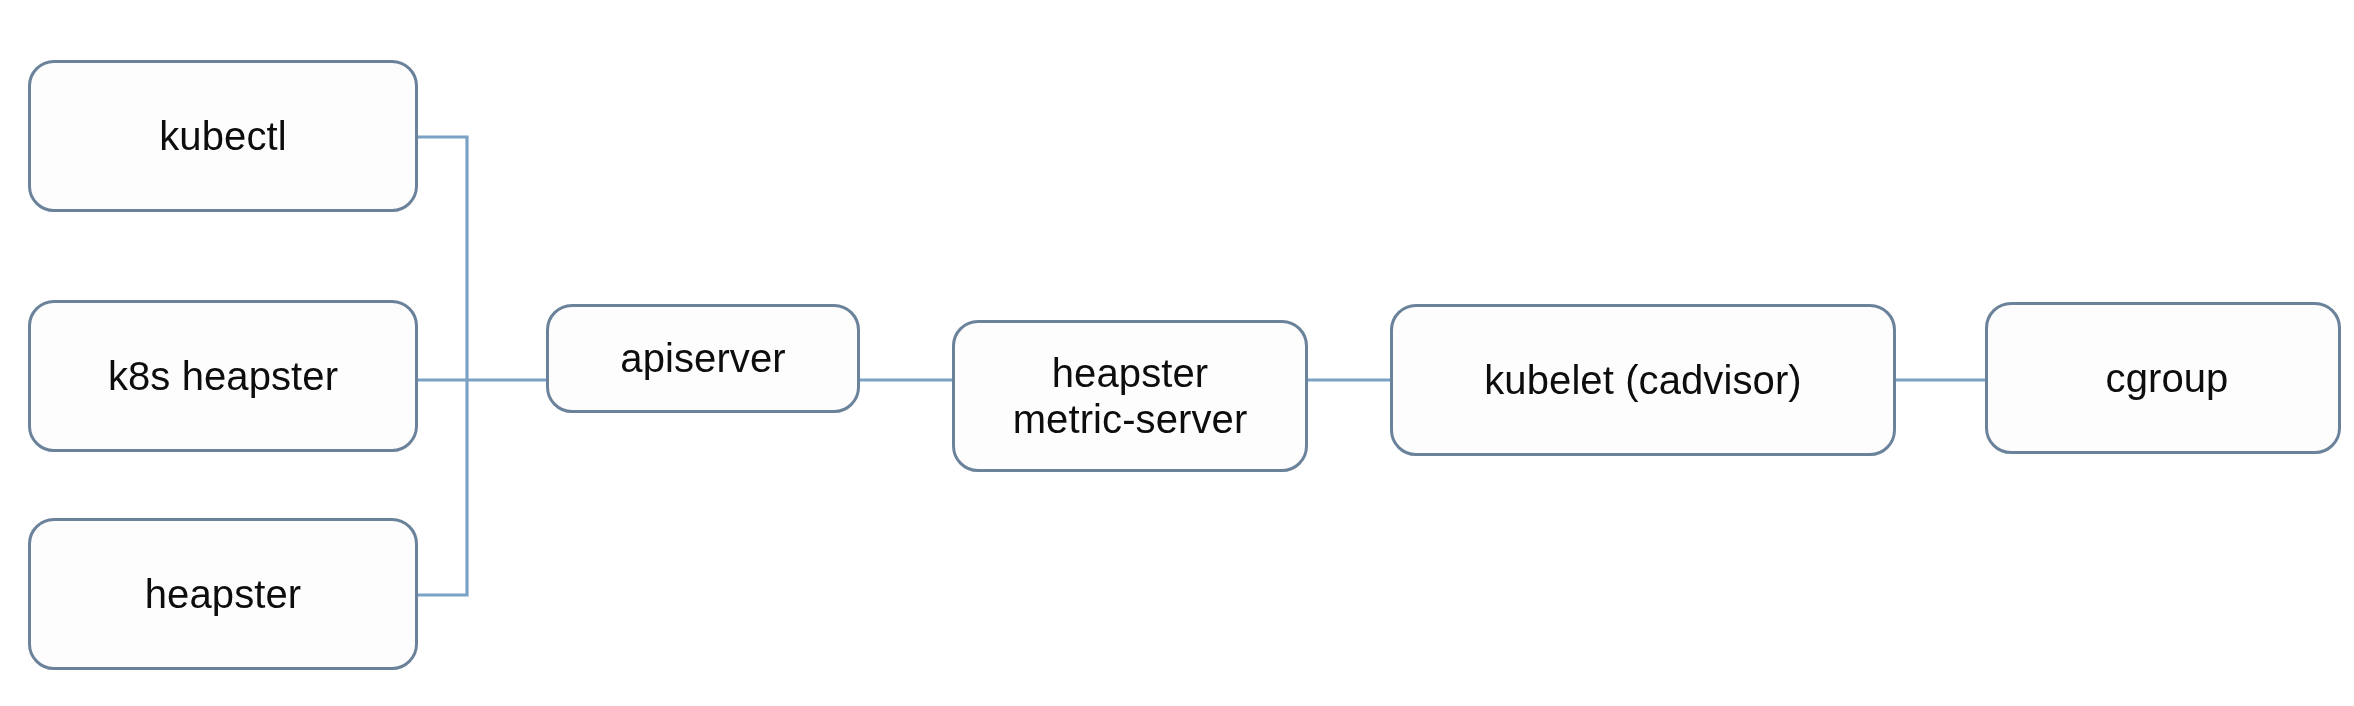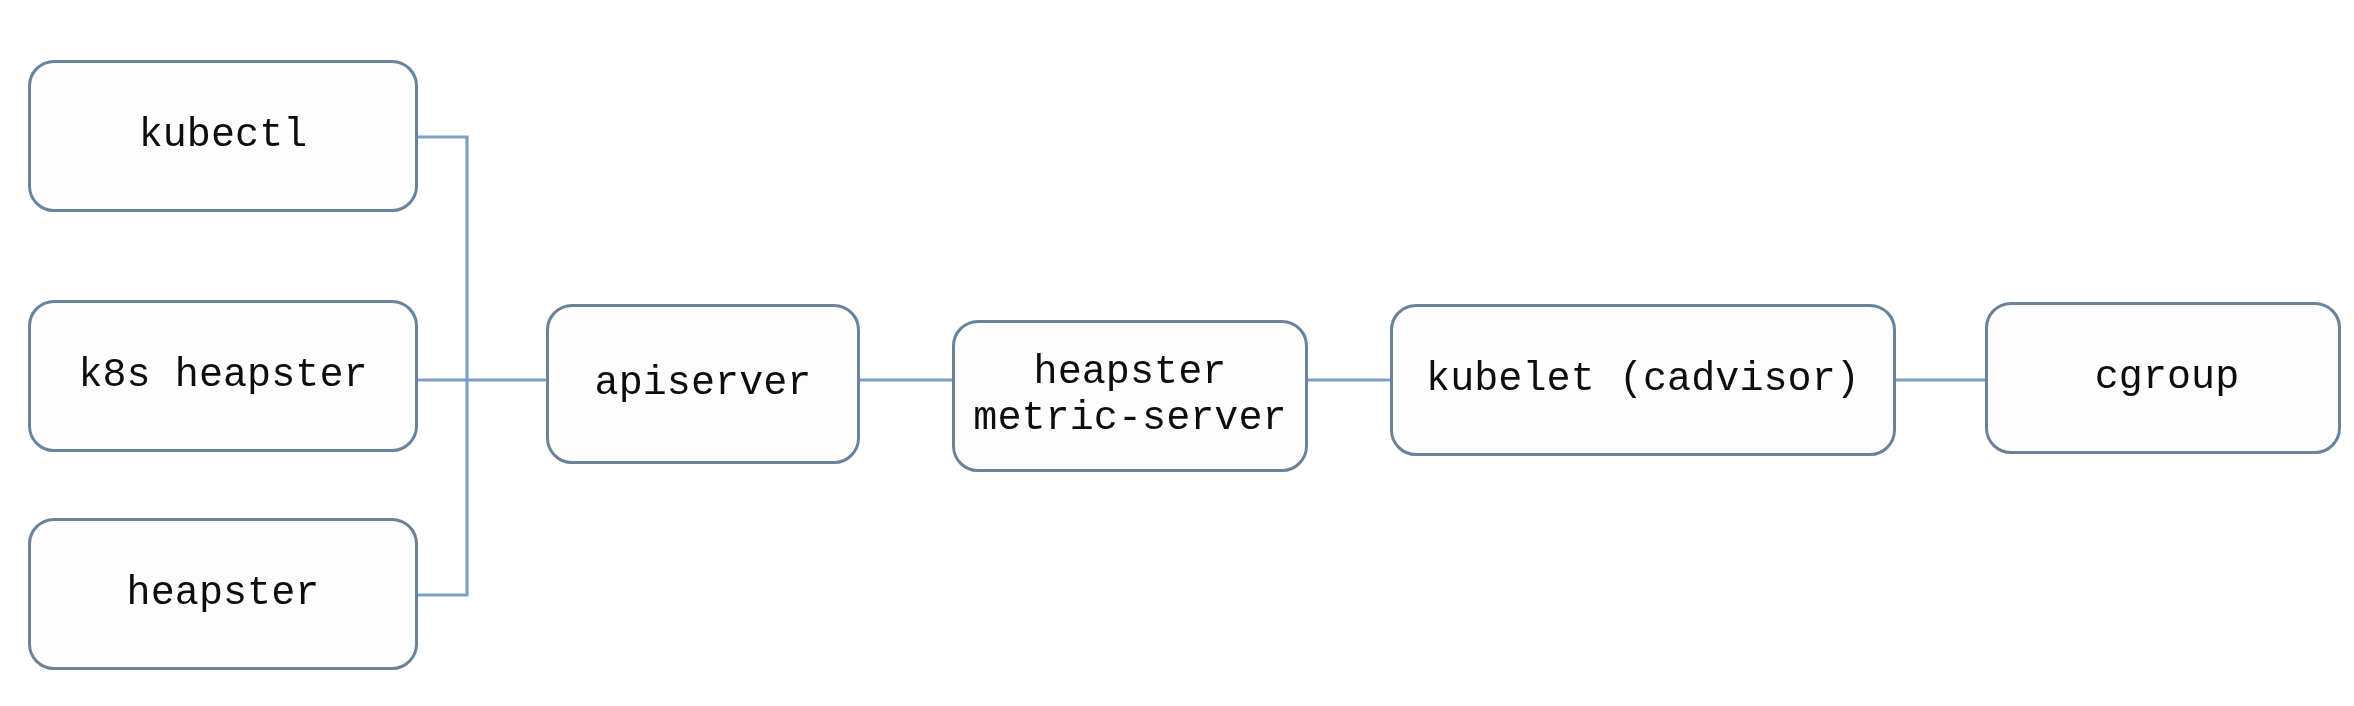--- a/index.html
+++ b/index.html
@@ -36,21 +36,20 @@
     justify-content: center;
     text-align: center;
     color: #0d0d0d;
     line-height: 1.16;
     z-index: 2;
   }
   .node .label {
     font-size: 40px;
     letter-spacing: 0.1px;
     white-space: pre-line;
-    font-family: Liberation Mono, monospace;
   }
 </style>
 </head>
 <body>
 
 <div id="canvas">
 
   <svg id="wires" viewBox="0 0 2354 706" width="2354" height="706" aria-hidden="true">
     <g fill="none" stroke="#7ba2c4" stroke-width="3.2" stroke-linecap="butt" stroke-linejoin="miter">
 
@@ -75,21 +74,21 @@
   </div>
 
   <div class="node" style="left:28px; top:300px; width:390px; height:152px;">
     <span class="label">k8s heapster</span>
   </div>
 
   <div class="node" style="left:28px; top:518px; width:390px; height:152px;">
     <span class="label">heapster</span>
   </div>
 
-  <div class="node" style="left:546px; top:304px; width:314px; height:160px;">
+  <div class="node" style="left:546px; top:304px; width:314px; height:109px;">
     <span class="label">apiserver</span>
   </div>
 
   <div class="node" style="left:952px; top:305px; width:356px; height:152px;margin-top:15px;">
     <span class="label">heapster
 metric-server</span>
   </div>
 
   <div class="node" style="left:1390px; top:304px; width:506px; height:152px;">
     <span class="label">kubelet (cadvisor)</span>

